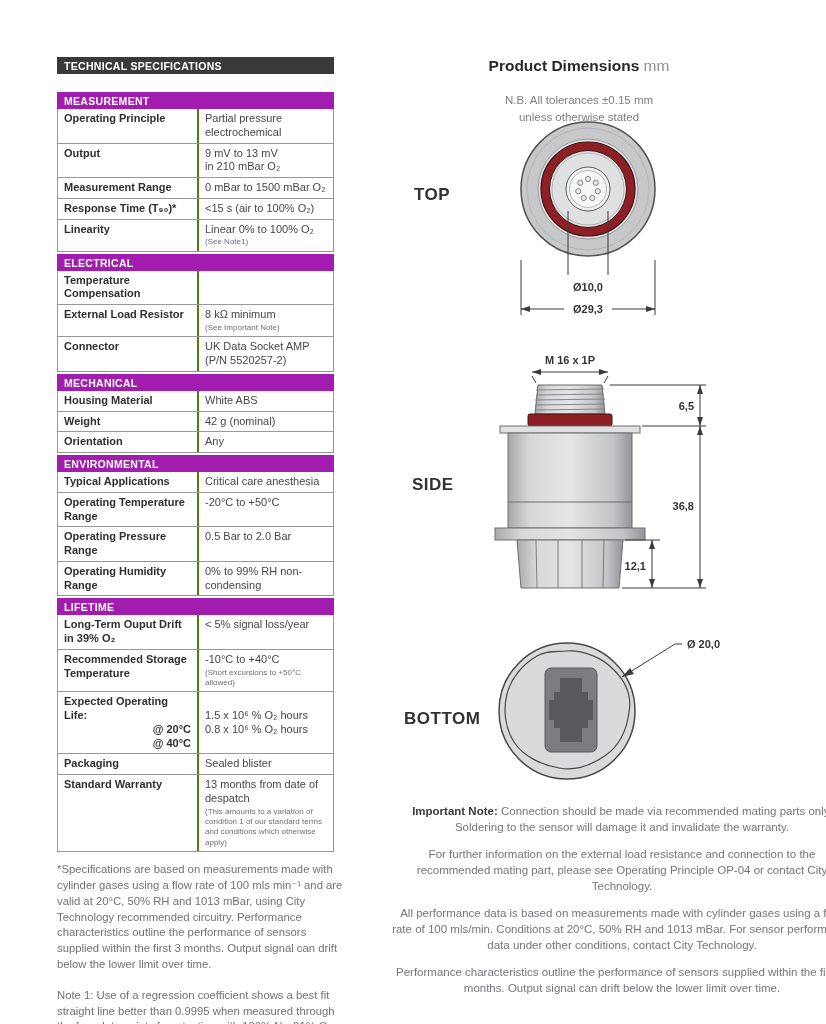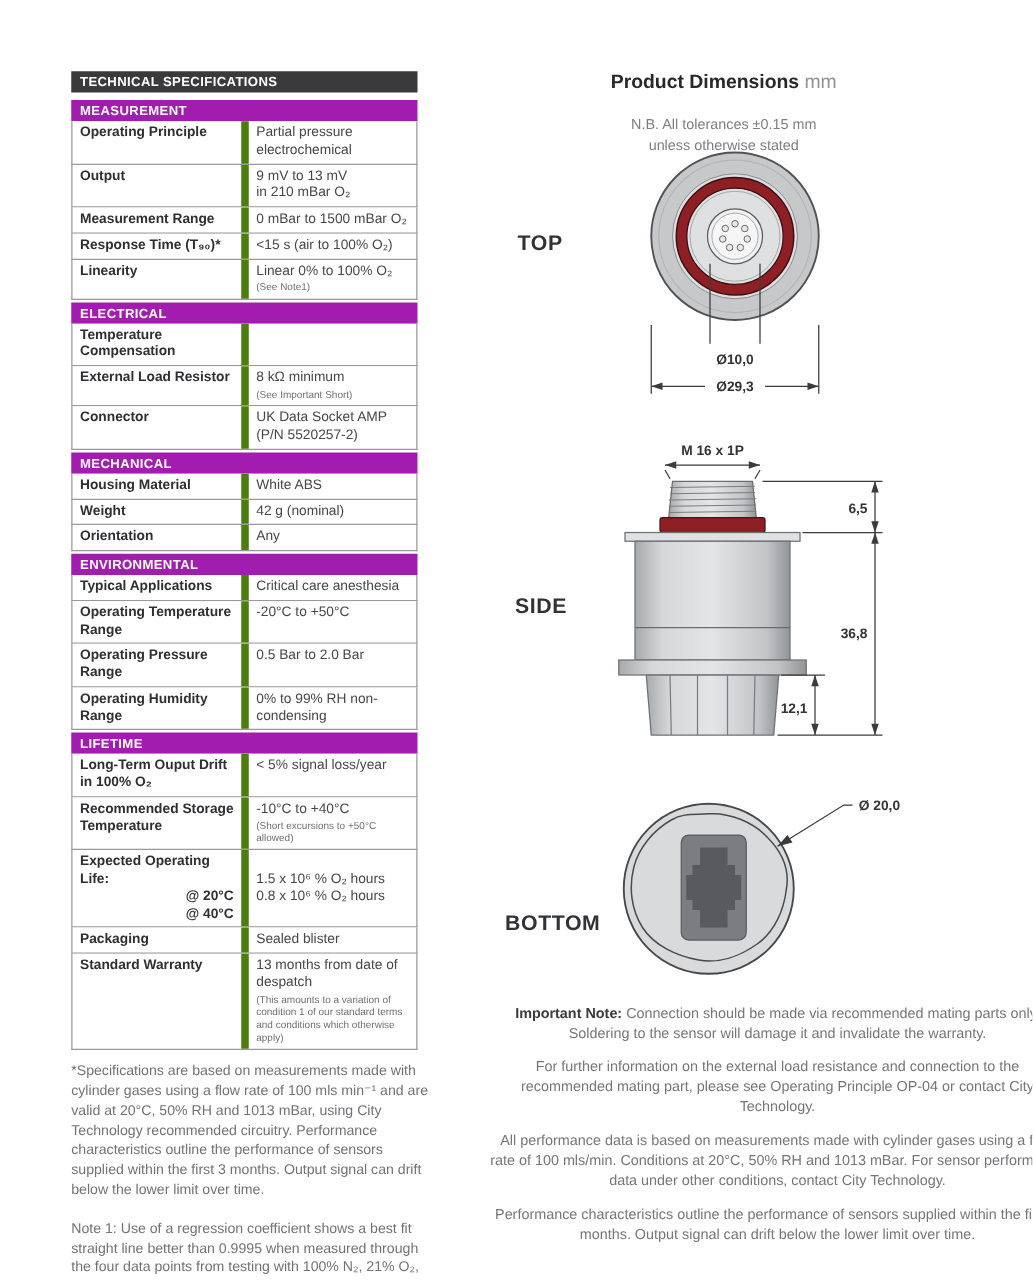--- a/index.html
+++ b/index.html
@@ -4,25 +4,25 @@
 <style>
   html,body{margin:0;padding:0;background:#ffffff;}
   .page{position:relative;width:826px;height:1024px;background:#ffffff;overflow:hidden;
         font-family:"Liberation Sans","DejaVu Sans",sans-serif;color:#4b4c50;}
   
   .left-col{position:absolute;left:57px;top:57px;width:277px;}
   .spec-title,.sec-bar{color:#ffffff;font-size:10.5px;font-weight:bold;letter-spacing:.3px;
         padding:3px 7px 2px 7px;}
   .spec-title{background:#3a3a3c;}
   .sec-bar{background:#a21caf;margin-top:2px;}
-  .spec-title{margin-bottom:6px;}
+  .spec-title{margin-bottom:18px;}
   .row{display:grid;grid-template-columns:141px 1fr;border:1px solid #98999b;border-top:0;
        background:#fff;}
   .cell{padding:3px 6px 3px 6px;font-size:11px;line-height:1.25;}
-  .cell.label{border-right:6px solid #4d7c0f;font-weight:bold;color:#2e2f32;}
+  .cell.label{border-right:2px solid #4d7c0f;font-weight:bold;color:#2e2f32;}
   .cell.value{color:#46474b;}
   .cell .main{white-space:pre-line;}
   .cell .offset-one-line{padding-top:14px;}
   .label-right{text-align:right;white-space:pre-line;}
   .note{font-size:8px;line-height:1.3;color:#6e6f73;font-weight:normal;margin-top:1px;}
   .footnote{font-size:11.3px;line-height:1.4;color:#717276;margin:10px 0 0 0;width:292px;}
   .footnote + .footnote{margin-top:15px;}
   
   .right-col{position:absolute;left:348px;top:57px;width:462px;height:960px;text-align:center;}
   .pd-heading{font-size:15.5px;font-weight:bold;color:#272829;}
@@ -93,21 +93,21 @@
           <div class="cell label">
             <div class="main">Temperature Compensation</div>
           </div>
         </div>
         <div class="row">
           <div class="cell label">
             <div class="main">External Load Resistor</div>
           </div>
           <div class="cell value">
             <div class="main">8 kΩ minimum</div>
-            <div class="note">(See Important Short)</div>
+            <div class="note">(See Important Note)</div>
           </div>
         </div>
         <div class="row">
           <div class="cell label">
             <div class="main">Connector</div>
           </div>
           <div class="cell value">
             <div class="main">UK Data Socket AMP
 (P/N 5520257-2)</div>
           </div>
@@ -167,21 +167,21 @@
             <div class="main">Operating Humidity Range</div>
           </div>
           <div class="cell value">
             <div class="main">0% to 99% RH non-
 condensing</div>
           </div>
         </div>
         <div class="sec-bar">LIFETIME</div>
         <div class="row">
           <div class="cell label">
-            <div class="main">Long-Term Ouput Drift in 100% O₂</div>
+            <div class="main">Long-Term Ouput Drift in 39% O₂</div>
           </div>
           <div class="cell value">
             <div class="main">&lt; 5% signal loss/year</div>
           </div>
         </div>
         <div class="row">
           <div class="cell label">
             <div class="main">Recommended Storage Temperature</div>
           </div>
           <div class="cell value">
@@ -325,21 +325,21 @@
           <polygon points="230,236 227,227 233,227"></polygon>
         <polygon points="182,188 179,197 185,197"></polygon>
           <polygon points="182,236 179,227 185,227"></polygon>
       </g>
       <text class="dim" x="100" y="12" text-anchor="middle">M 16 x 1P</text>
       <text class="dim" x="224" y="58" text-anchor="end">6,5</text>
       <text class="dim" x="224" y="158" text-anchor="end">36,8</text>
       <text class="dim" x="176" y="218" text-anchor="end">12,1</text>
     </svg>
 
-    <div class="view-label" style="left:56px;top:672px;">BOTTOM</div>
+    <div class="view-label" style="left:56px;top:652px;">BOTTOM</div>
 
     <svg class="diagram" style="left:122px;top:565px;" width="300" height="180" viewBox="0 0 300 180">
       <g>
         <circle cx="97" cy="89" r="68" fill="#d9dadc" stroke="#47484a" stroke-width="1.5"></circle>
         <path d="M 97,29 C 114,28 133,36 144,48 C 156,60 162,74 159,90 C 157,106 150,123 136,133 C 122,143 105,149 89,146 C 71,143 53,134 44,120 C 35,106 33,88 37,72 C 41,56 53,42 67,34 C 77,28 87,30 97,29 Z" fill="none" stroke="#4a4b4d" stroke-width="1.2"></path>
         <rect x="75" y="46" width="52" height="84" rx="6" fill="#7c7d80" stroke="#5a5b5e" stroke-width="1"></rect>
         <polygon points="90,56 112,56 112,70 118,70 118,78 123,78 123,98 118,98 118,106 112,106 112,120 90,120 90,106 84,106 84,98 79,98 79,78 84,78 84,70 90,70" fill="#595a5d"></polygon>
       </g>
       <g stroke="#3a3b3d" stroke-width="1" fill="none">
         <polyline points="152,55 205,22 212,22"></polyline>

